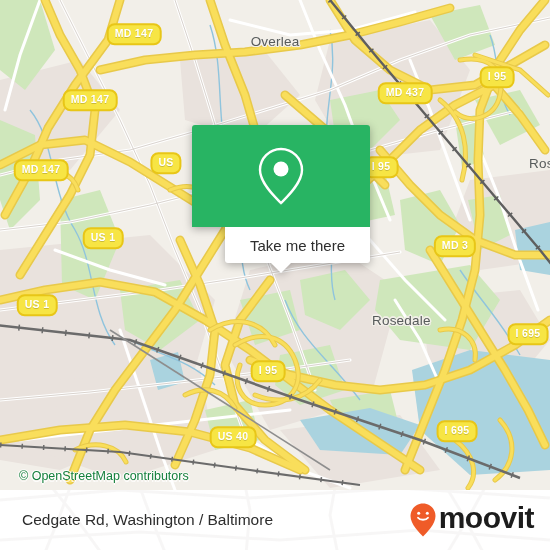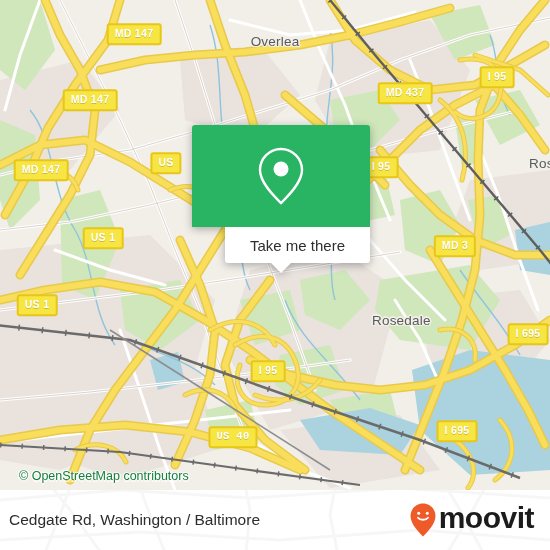--- a/index.html
+++ b/index.html
@@ -51,21 +51,21 @@
     pointer-events: none;
     text-align: right;
   }
 
   
   .shield {
     position: absolute;
     transform: translate(-50%, -50%);
     background: #f7e544;
     border: 2px solid #e8c617;
-    border-radius: 3px;
+    border-radius: 8px;
     color: #ffffff;
     font-size: 10.5px;
     font-weight: bold;
     font-family: "Liberation Sans", sans-serif;
     line-height: 1;
     padding: 3px 6px 4px 6px;
     white-space: nowrap;
     letter-spacing: .3px;
     text-shadow: 0 1px 0 rgba(0,0,0,.18);
     box-sizing: border-box;
@@ -138,21 +138,21 @@
     overflow: hidden;
   }
   .footer-watermark {
     position: absolute;
     left: 0; top: -20px;
     width: 550px; height: 90px;
     opacity: .10;
   }
   .footer-title {
     position: absolute;
-    left: 9px;
+    left: 22px;
     top: 50%;
     transform: translateY(-50%);
     font-size: 15.5px;
     color: #2d2d2d;
     font-family: "Liberation Sans", sans-serif;
     white-space: nowrap;
   }
   .brand {
     position: absolute;
     right: 16px;
@@ -359,21 +359,21 @@
     <div class="shield" style="left:103px; top:238px;">US 1</div>
     <div class="shield" style="left:37px;  top:305px;">US 1</div>
     <div class="shield" style="left:166px; top:163px;">US</div>
     <div class="shield" style="left:405px; top:93px;">MD 437</div>
     <div class="shield" style="left:497px; top:77px;">I 95</div>
     <div class="shield" style="left:381px; top:167px;">I 95</div>
     <div class="shield" style="left:268px; top:371px;">I 95</div>
     <div class="shield" style="left:455px; top:246px;">MD 3</div>
     <div class="shield" style="left:528px; top:334px;">I 695</div>
     <div class="shield" style="left:457px; top:431px;">I 695</div>
-    <div class="shield" style="left:233px; top:437px;font-family:Liberation Mono, monospace;">US 40</div>
+    <div class="shield" style="left:233px; top:437px;">US 40</div>
 
     <div class="popup">
       <div class="popup-top">
         <span class="popup-pin">
           <svg width="52" height="62" viewBox="0 0 52 62" fill="none">
             <path d="M26 4 C14.4 4 5 13.4 5 25 C5 38 20 52 26 58 C32 52 47 38 47 25 C47 13.4 37.6 4 26 4 Z" stroke="#ffffff" stroke-width="2.4" fill="none"></path>
             <circle cx="26" cy="24" r="7.5" fill="#ffffff"></circle>
           </svg>
         </span>
       </div>

